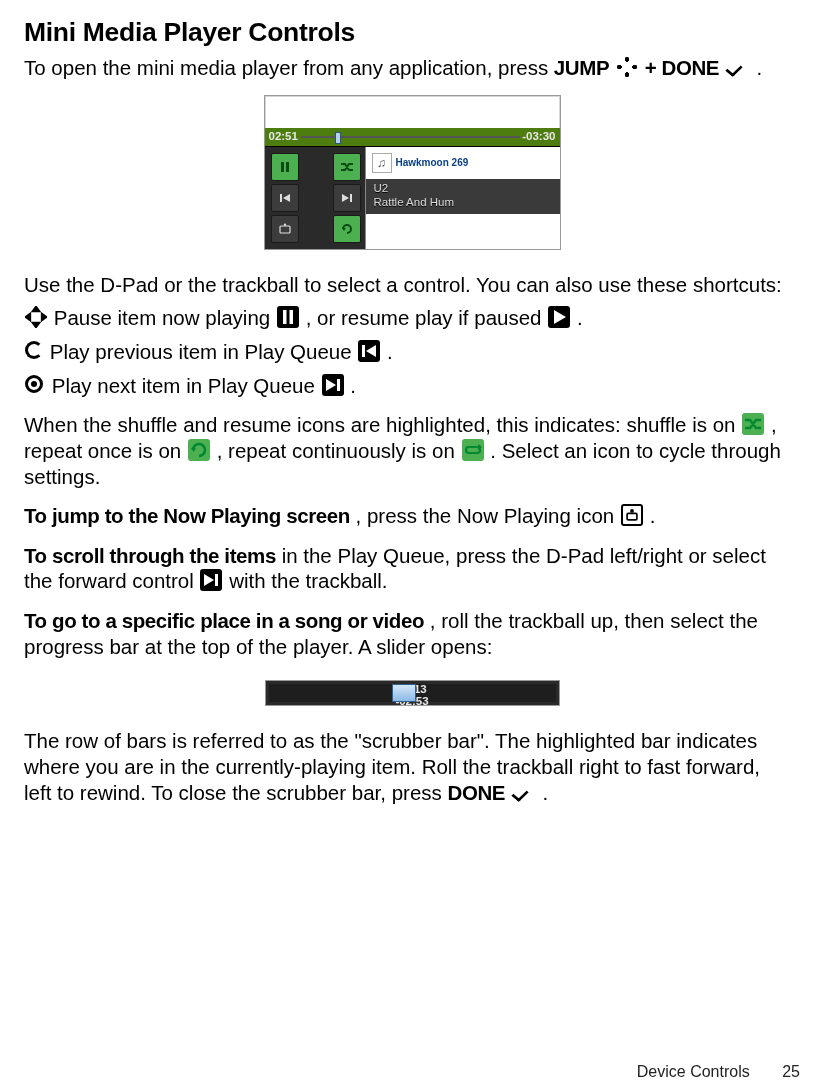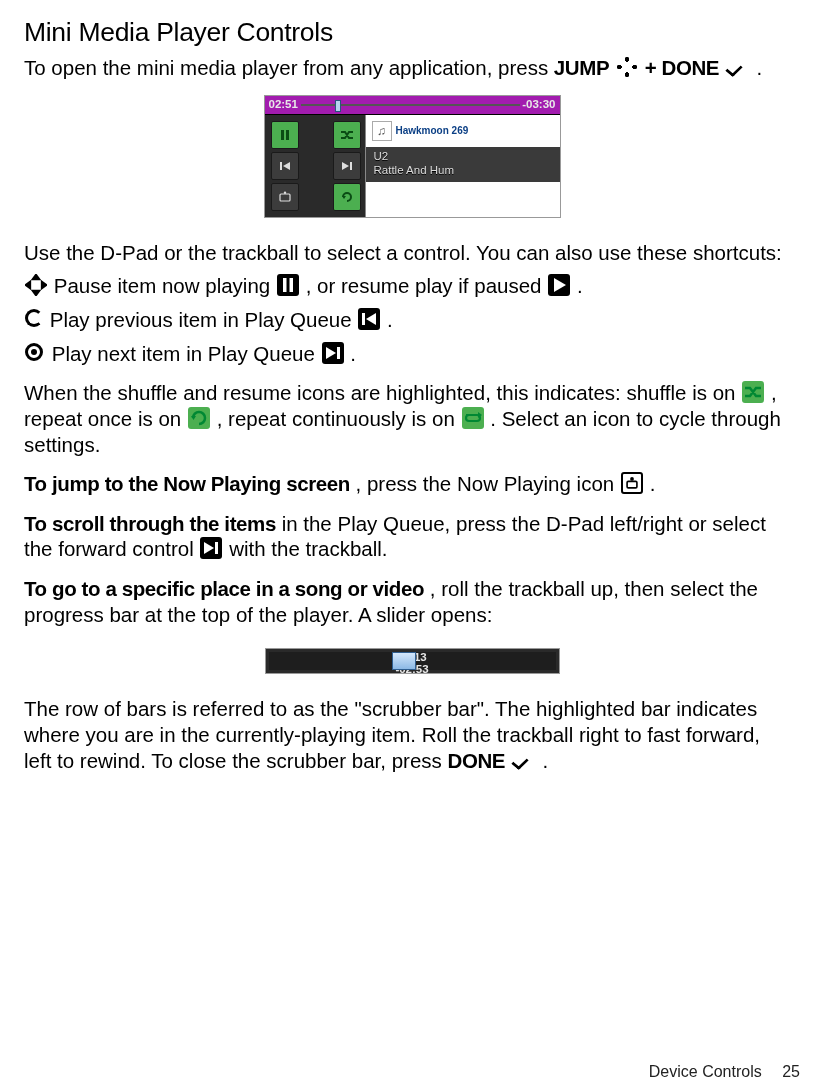--- a/index.html
+++ b/index.html
@@ -7,34 +7,34 @@
     padding: 16px 24px 24px 24px;
     width: 776px;
     font-family: Arial, Helvetica, sans-serif;
     font-size: 20.5px;
     line-height: 1.25;
     color: #000;
     background: #fff;
   }
   h1 {
     font-family: Arial, Helvetica, sans-serif;
-    font-weight: 400;
+    font-weight: 700;
     font-size: 26.5px;
     margin: 0 0 6px 0;
     letter-spacing: -0.3px;
   }
   p { margin: 0 7px 8px 0; }
   .bold-condensed { font-family: Arial, Helvetica, sans-serif; font-weight: 700; letter-spacing: -0.4px; }
   .page-footer {
     position: absolute;
     left: 24px; right: 24px; bottom: 18px;
     font-size: 16px; color: #222;
     text-align: right;
   }
-  .page-footer .pn { margin-left: 16px; }
+  .page-footer .pn { margin-left: 28px; }
 
   
   .ic {
     display: inline-block;
     vertical-align: -3px;
     width: 22px; height: 22px;
     border-radius: 3px;
     background: #000; color: #fff;
     position: relative;
     box-sizing: border-box;
@@ -67,26 +67,27 @@
   .player {
     display:inline-block;
     border:1px solid #999;
     width: 295px;
     text-align:left;
     font-size: 0;
     box-shadow: 0 0 0 1px #d6d6d6 inset;
   }
   .progressbar {
     height: 18px;
-    background: #a21caf;
+    background: #4d7c0f;
     color: #e8e8e8;
     display:flex; align-items:center; justify-content:space-between;
     padding: 0 4px;
     font: 700 11.5px/1 Arial;
     border-bottom:1px solid #000;
+    margin-top:32px;
   }
   .progressrow { position:relative; }
   .progressrow .track {
     position:absolute; left:36px; right:40px; top:8px; height:2px; background:#555;
   }
   .progressrow .knob { position:absolute; top:4px; width:4px; height:10px; background:#b6d2ef; border:1px solid #2a537e;}
   .pbody { display:flex; background:#2b2b2b; }
   .controls {
     width: 100px;
     padding: 6px; box-sizing:border-box;

